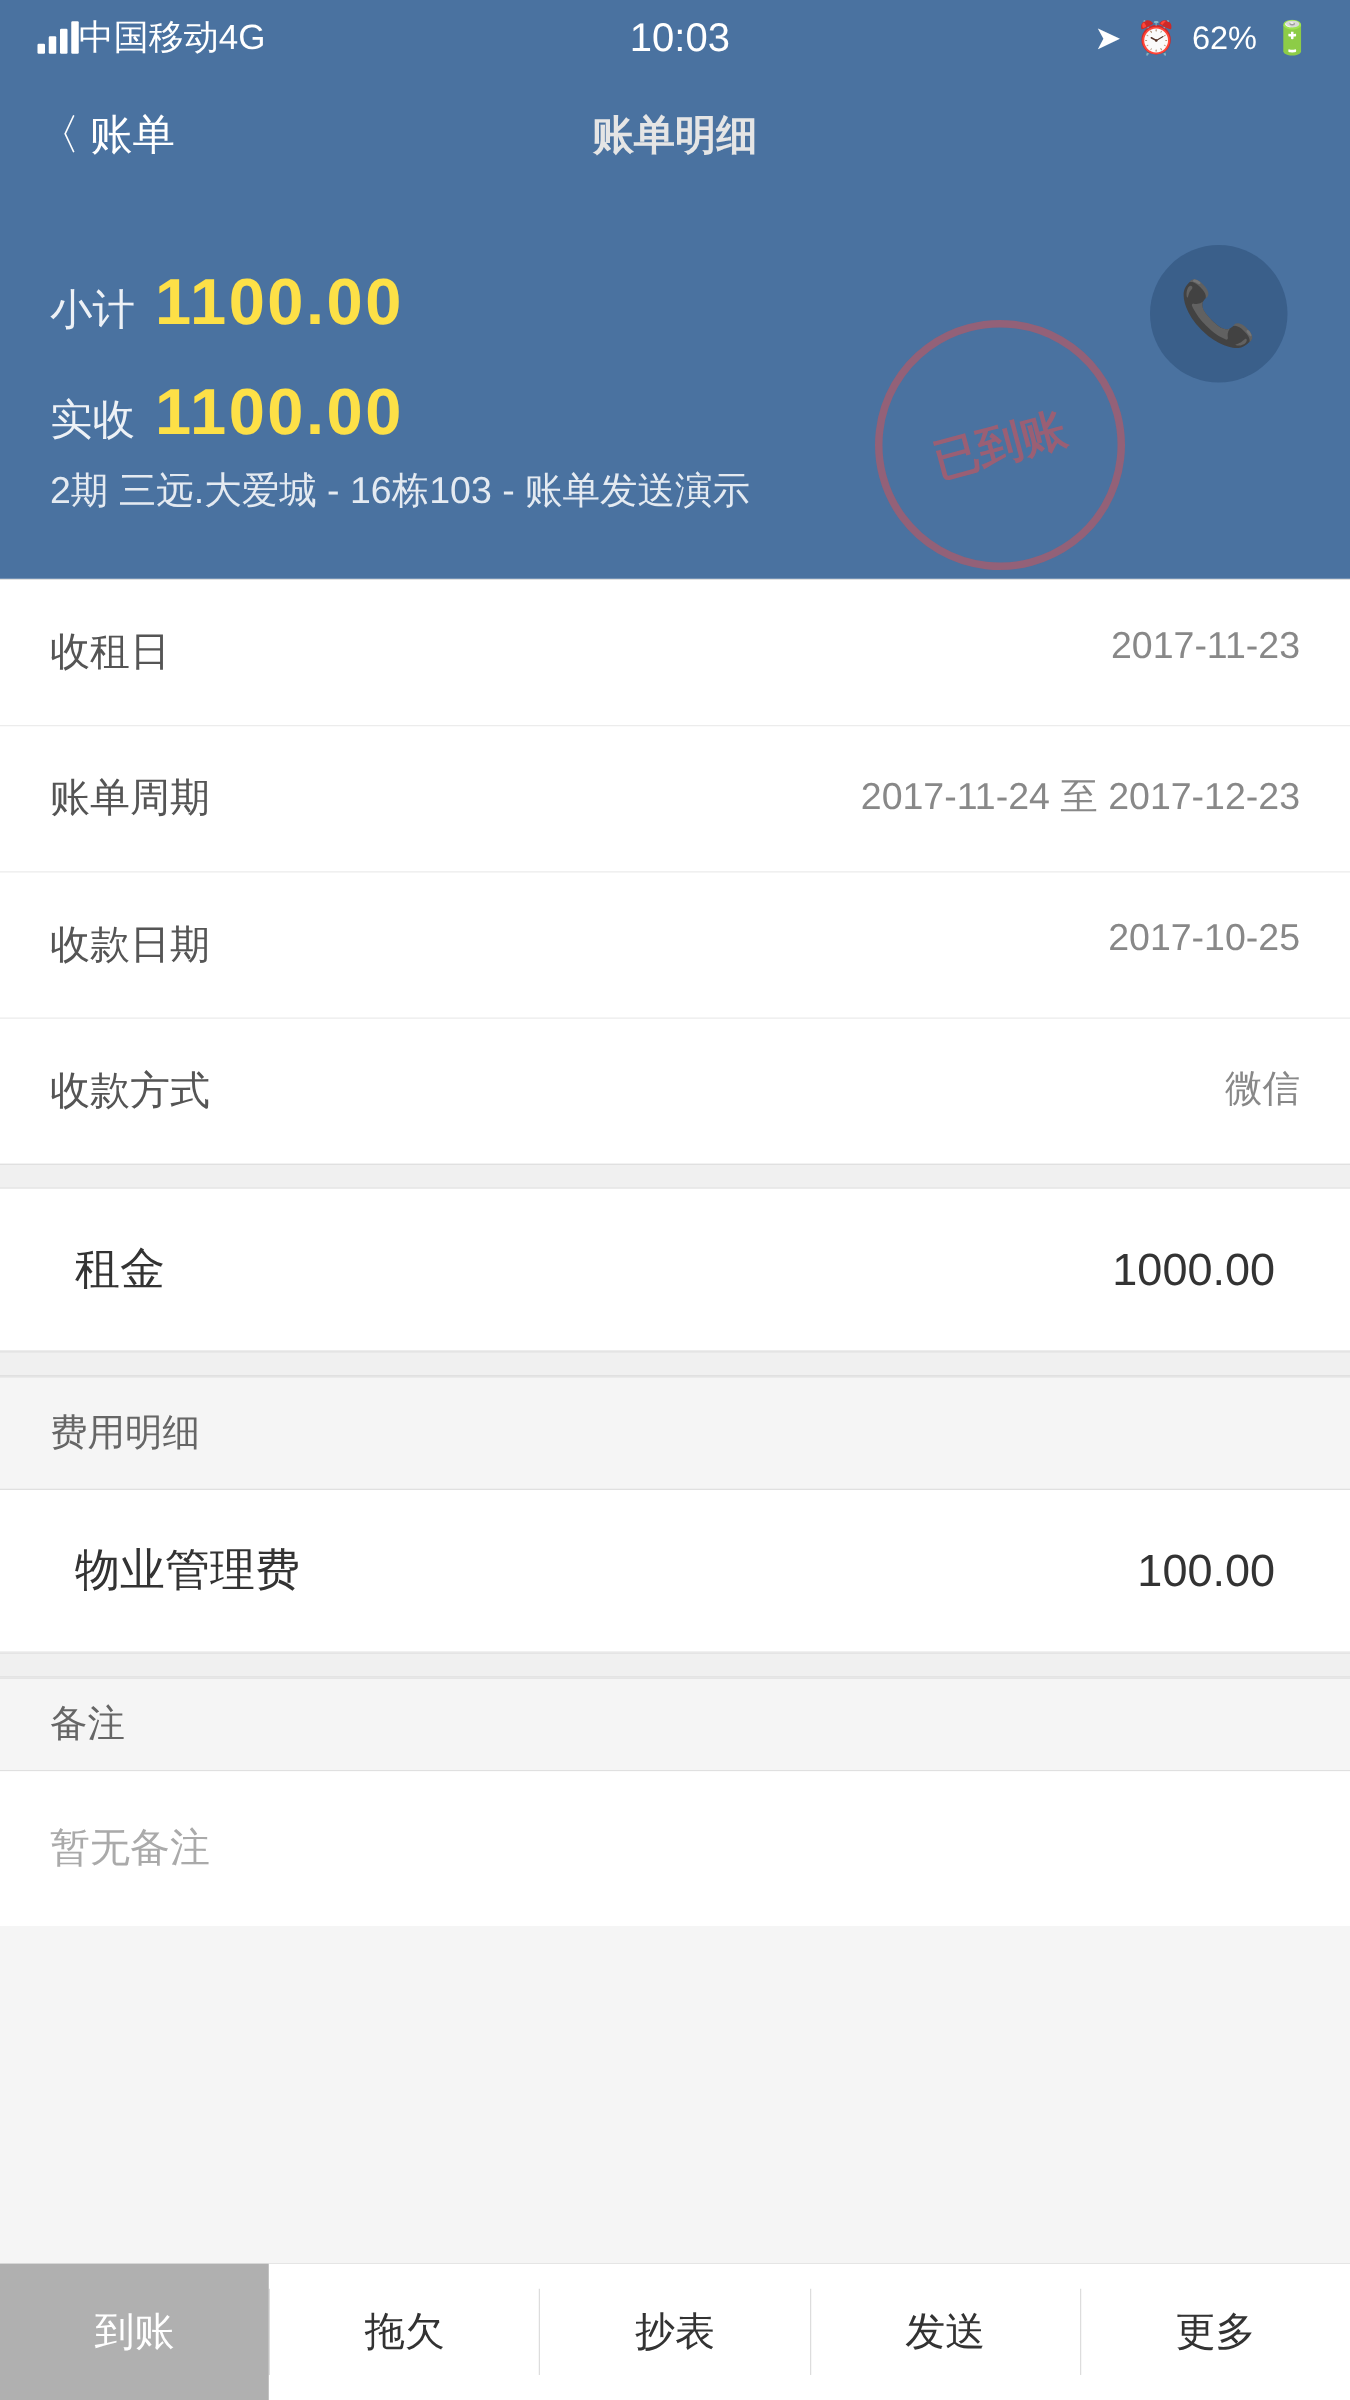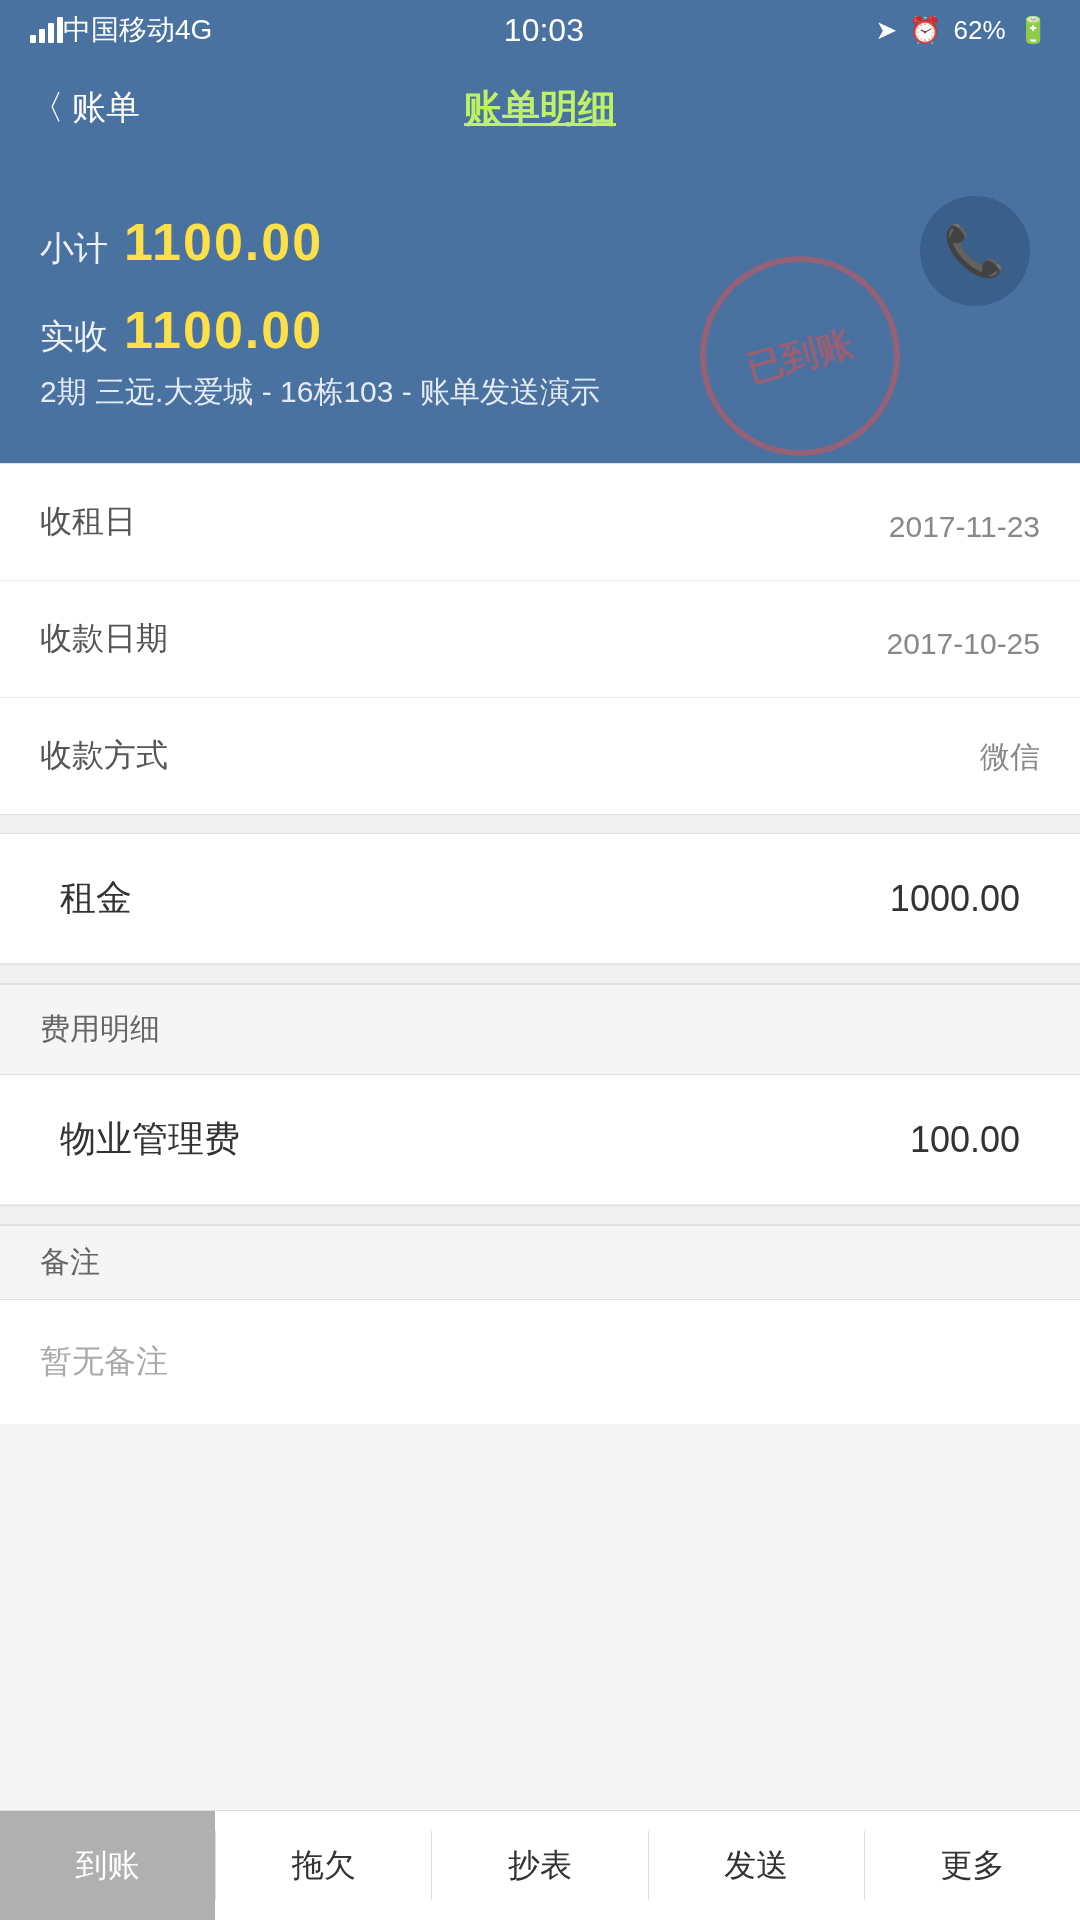--- a/index.html
+++ b/index.html
@@ -45,24 +45,23 @@
       position: absolute;
       left: 30px;
       display: flex;
       align-items: center;
       color: white;
       font-size: 34px;
       gap: 8px;
       cursor: pointer;
     }
     .nav-title {
-      color: #bef264;
-      font-size: 38px;
+      color: #e5e5e5;
+      font-size: 33px;
       font-weight: 600;
-      text-decoration: underline;
     }
 
     
     .header-section {
       background: #4a72a0;
       padding: 40px 40px 50px 40px;
       position: relative;
     }
     .header-row {
       display: flex;
@@ -128,21 +127,21 @@
     }
 
     
     .info-table {
       background: white;
       border-top: 1px solid #e0e0e0;
     }
     .info-row {
       display: flex;
       justify-content: space-between;
-      align-items: flex-end;
+      align-items: flex-start;
       padding: 36px 40px;
       border-bottom: 1px solid #ececec;
     }
     .info-row:last-child { border-bottom: none; }
     .info-key {
       color: #555;
       font-size: 32px;
     }
     .info-value {
       color: #888;
@@ -300,20 +299,24 @@
     <span class="stamp-text">已到账</span>
   </div>
 </div>
 
 <div class="info-table">
   <div class="info-row">
     <span class="info-key">收租日</span>
     <span class="info-value">2017-11-23</span>
   </div>
   <div class="info-row">
+    <span class="info-key">账单周期</span>
+    <span class="info-value">2017-11-24 至 2017-12-23</span>
+  </div>
+  <div class="info-row">
     <span class="info-key">收款日期</span>
     <span class="info-value">2017-10-25</span>
   </div>
   <div class="info-row">
     <span class="info-key">收款方式</span>
     <span class="info-value">微信</span>
   </div>
 </div>
 
 <div class="section-divider"></div>

